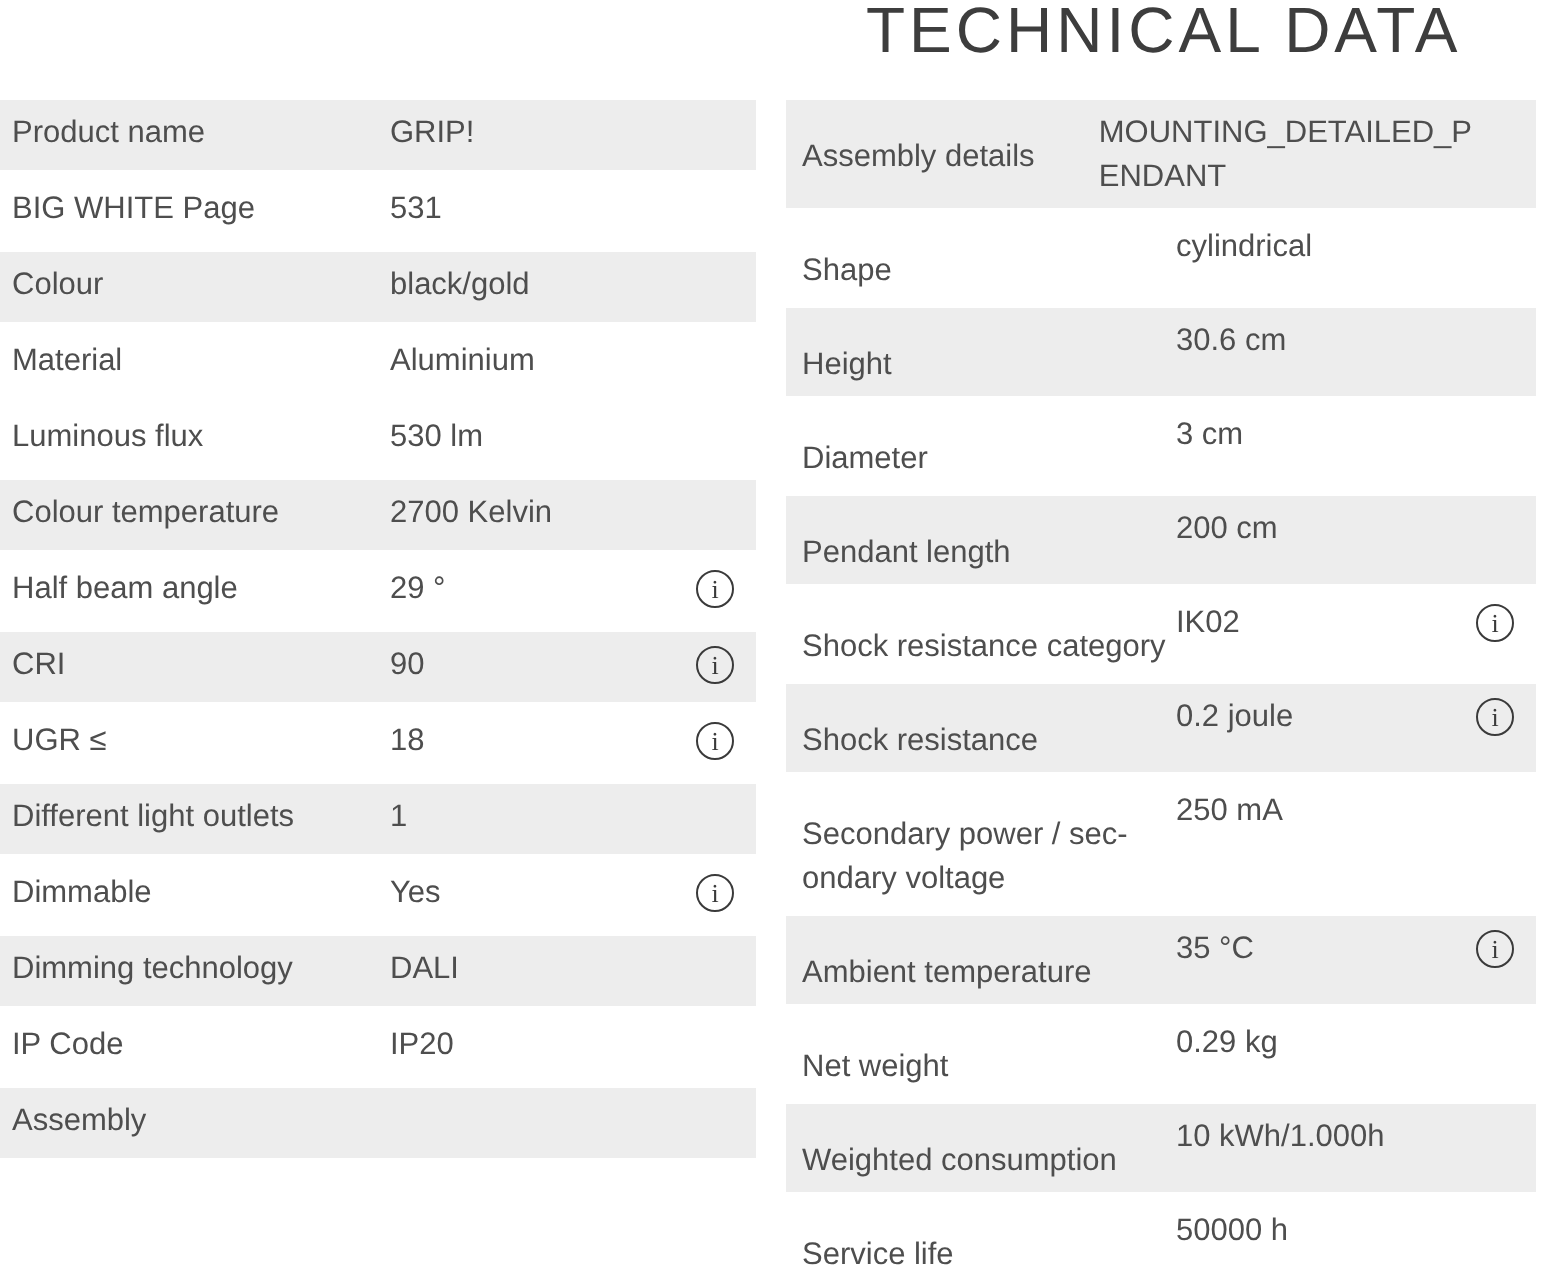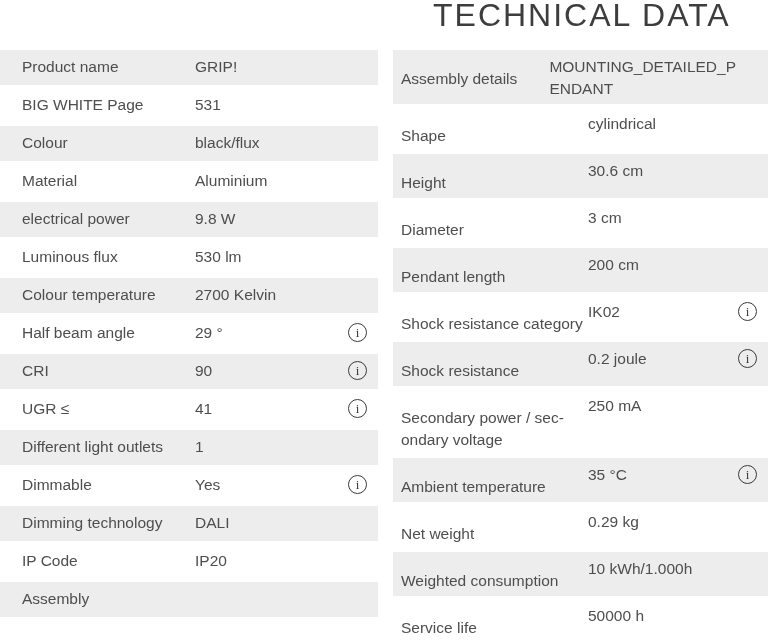--- a/index.html
+++ b/index.html
@@ -30,21 +30,21 @@
   .spec-table.right{left:393px;width:375px;}
   .row{
     display:flex;align-items:flex-start;
     min-height:35px;margin-bottom:3px;
     padding-top:6px;padding-bottom:4px;
     background:transparent;
   }
   .row.striped{background:var(--stripe);}
   .cell{line-height:22px;}
   .cell.label{white-space:pre-line;}
-  .spec-table.left .cell.label{width:195px;padding-left:22px;}
+  .spec-table.left .cell.label{width:195px;padding-left:6px;}
   .spec-table.right .cell.label{width:195px;padding-left:8px;margin-top:12px;}
   .cell.value{flex:1;white-space:pre-line;padding-right:2px;}
   .cell.iconcol{width:30px;flex:0 0 30px;display:flex;justify-content:flex-start;}
   .info-badge{
     width:19px;height:19px;margin-top:1px;
     border:1.5px solid var(--icon);border-radius:50%;
     display:flex;align-items:center;justify-content:center;
     cursor:pointer;background:transparent;
   }
   .info-badge .glyph{
@@ -63,33 +63,28 @@
         <div class="cell value">GRIP!</div>
         <div class="cell iconcol"></div>
       </div>
       <div class="row">
         <div class="cell label">BIG WHITE Page</div>
         <div class="cell value">531</div>
         <div class="cell iconcol"></div>
       </div>
       <div class="row striped">
         <div class="cell label">Colour</div>
-        <div class="cell value">black/flux</div>
+        <div class="cell value">black/gold</div>
         <div class="cell iconcol"></div>
       </div>
       <div class="row">
         <div class="cell label">Material</div>
         <div class="cell value">Aluminium</div>
         <div class="cell iconcol"></div>
       </div>
-      <div class="row striped">
-        <div class="cell label">electrical power</div>
-        <div class="cell value">9.8 W</div>
-        <div class="cell iconcol"></div>
-      </div>
       <div class="row">
         <div class="cell label">Luminous flux</div>
         <div class="cell value">530 lm</div>
         <div class="cell iconcol"></div>
       </div>
       <div class="row striped">
         <div class="cell label">Colour temperature</div>
         <div class="cell value">2700 Kelvin</div>
         <div class="cell iconcol"></div>
       </div>
@@ -106,21 +101,21 @@
         <div class="cell label">CRI</div>
         <div class="cell value">90</div>
         <div class="cell iconcol">
           <span class="info-badge">
             <span class="glyph">i</span>
           </span>
         </div>
       </div>
       <div class="row">
         <div class="cell label">UGR ≤</div>
-        <div class="cell value">41</div>
+        <div class="cell value">18</div>
         <div class="cell iconcol">
           <span class="info-badge">
             <span class="glyph">i</span>
           </span>
         </div>
       </div>
       <div class="row striped">
         <div class="cell label">Different light outlets</div>
         <div class="cell value">1</div>
         <div class="cell iconcol"></div>

